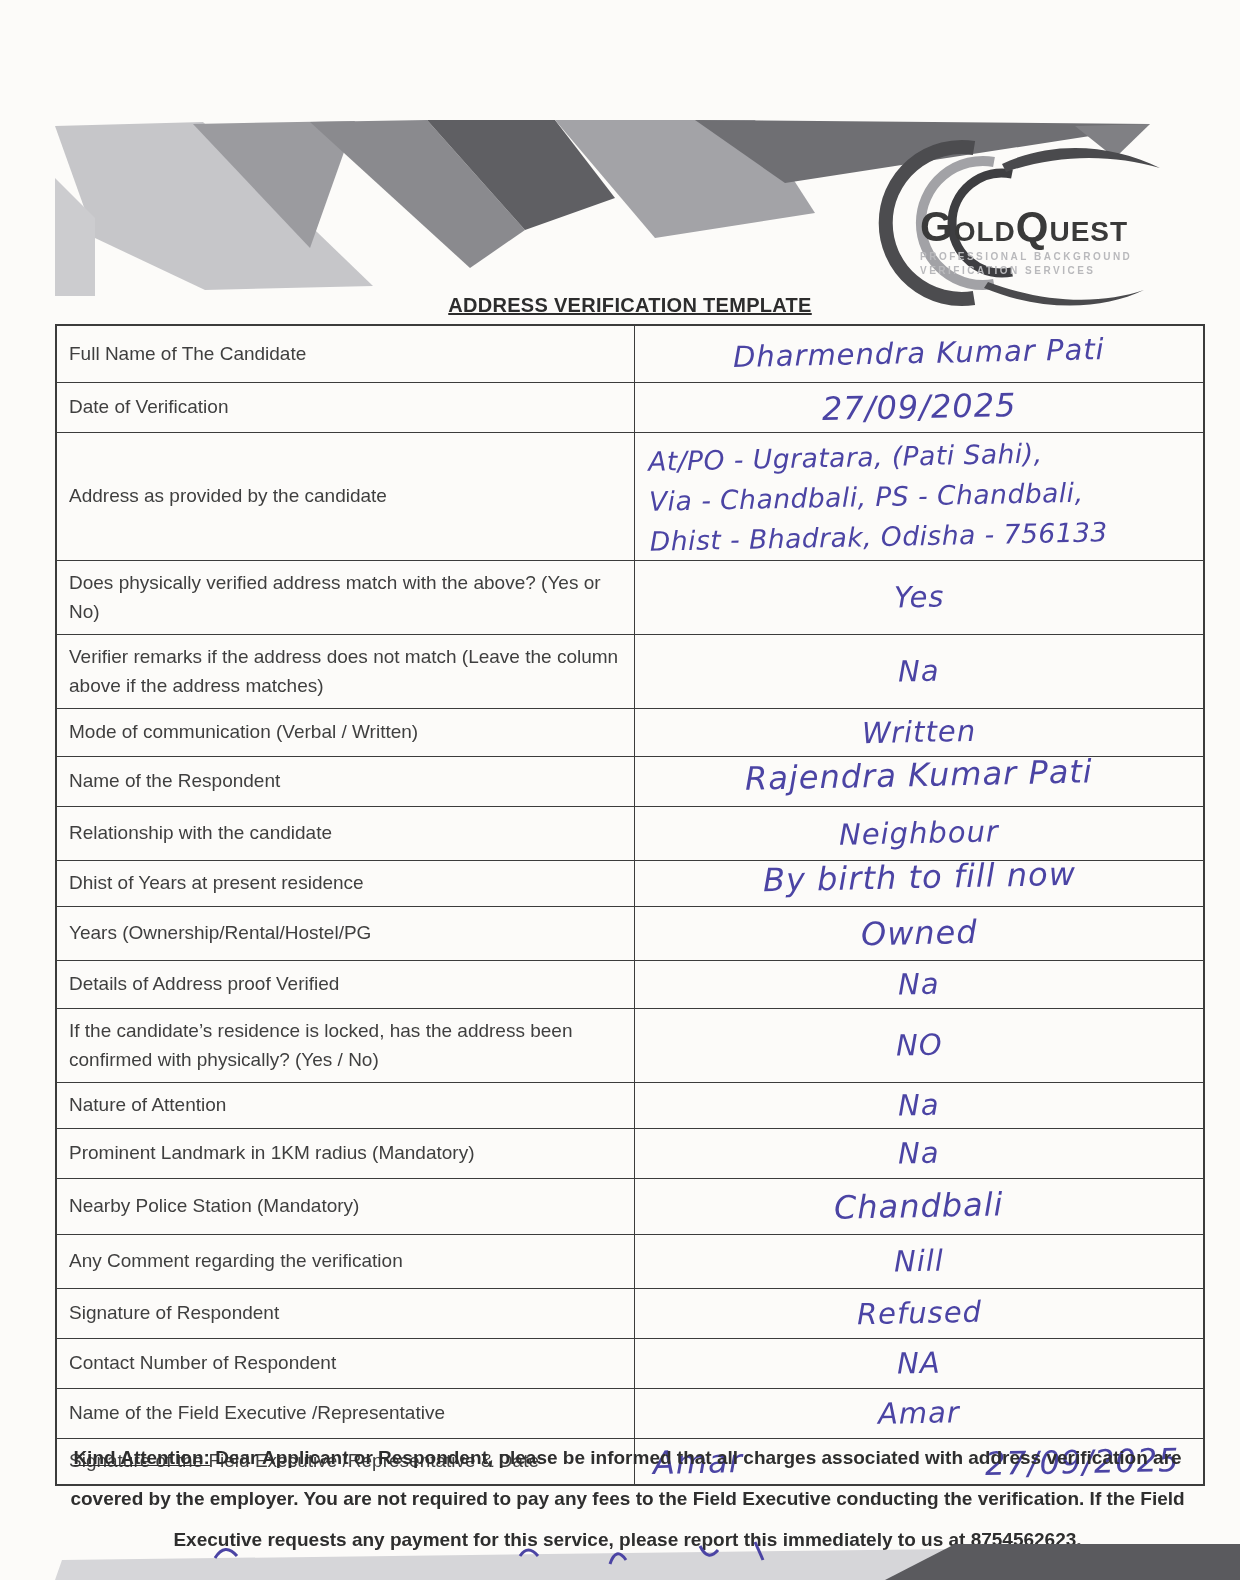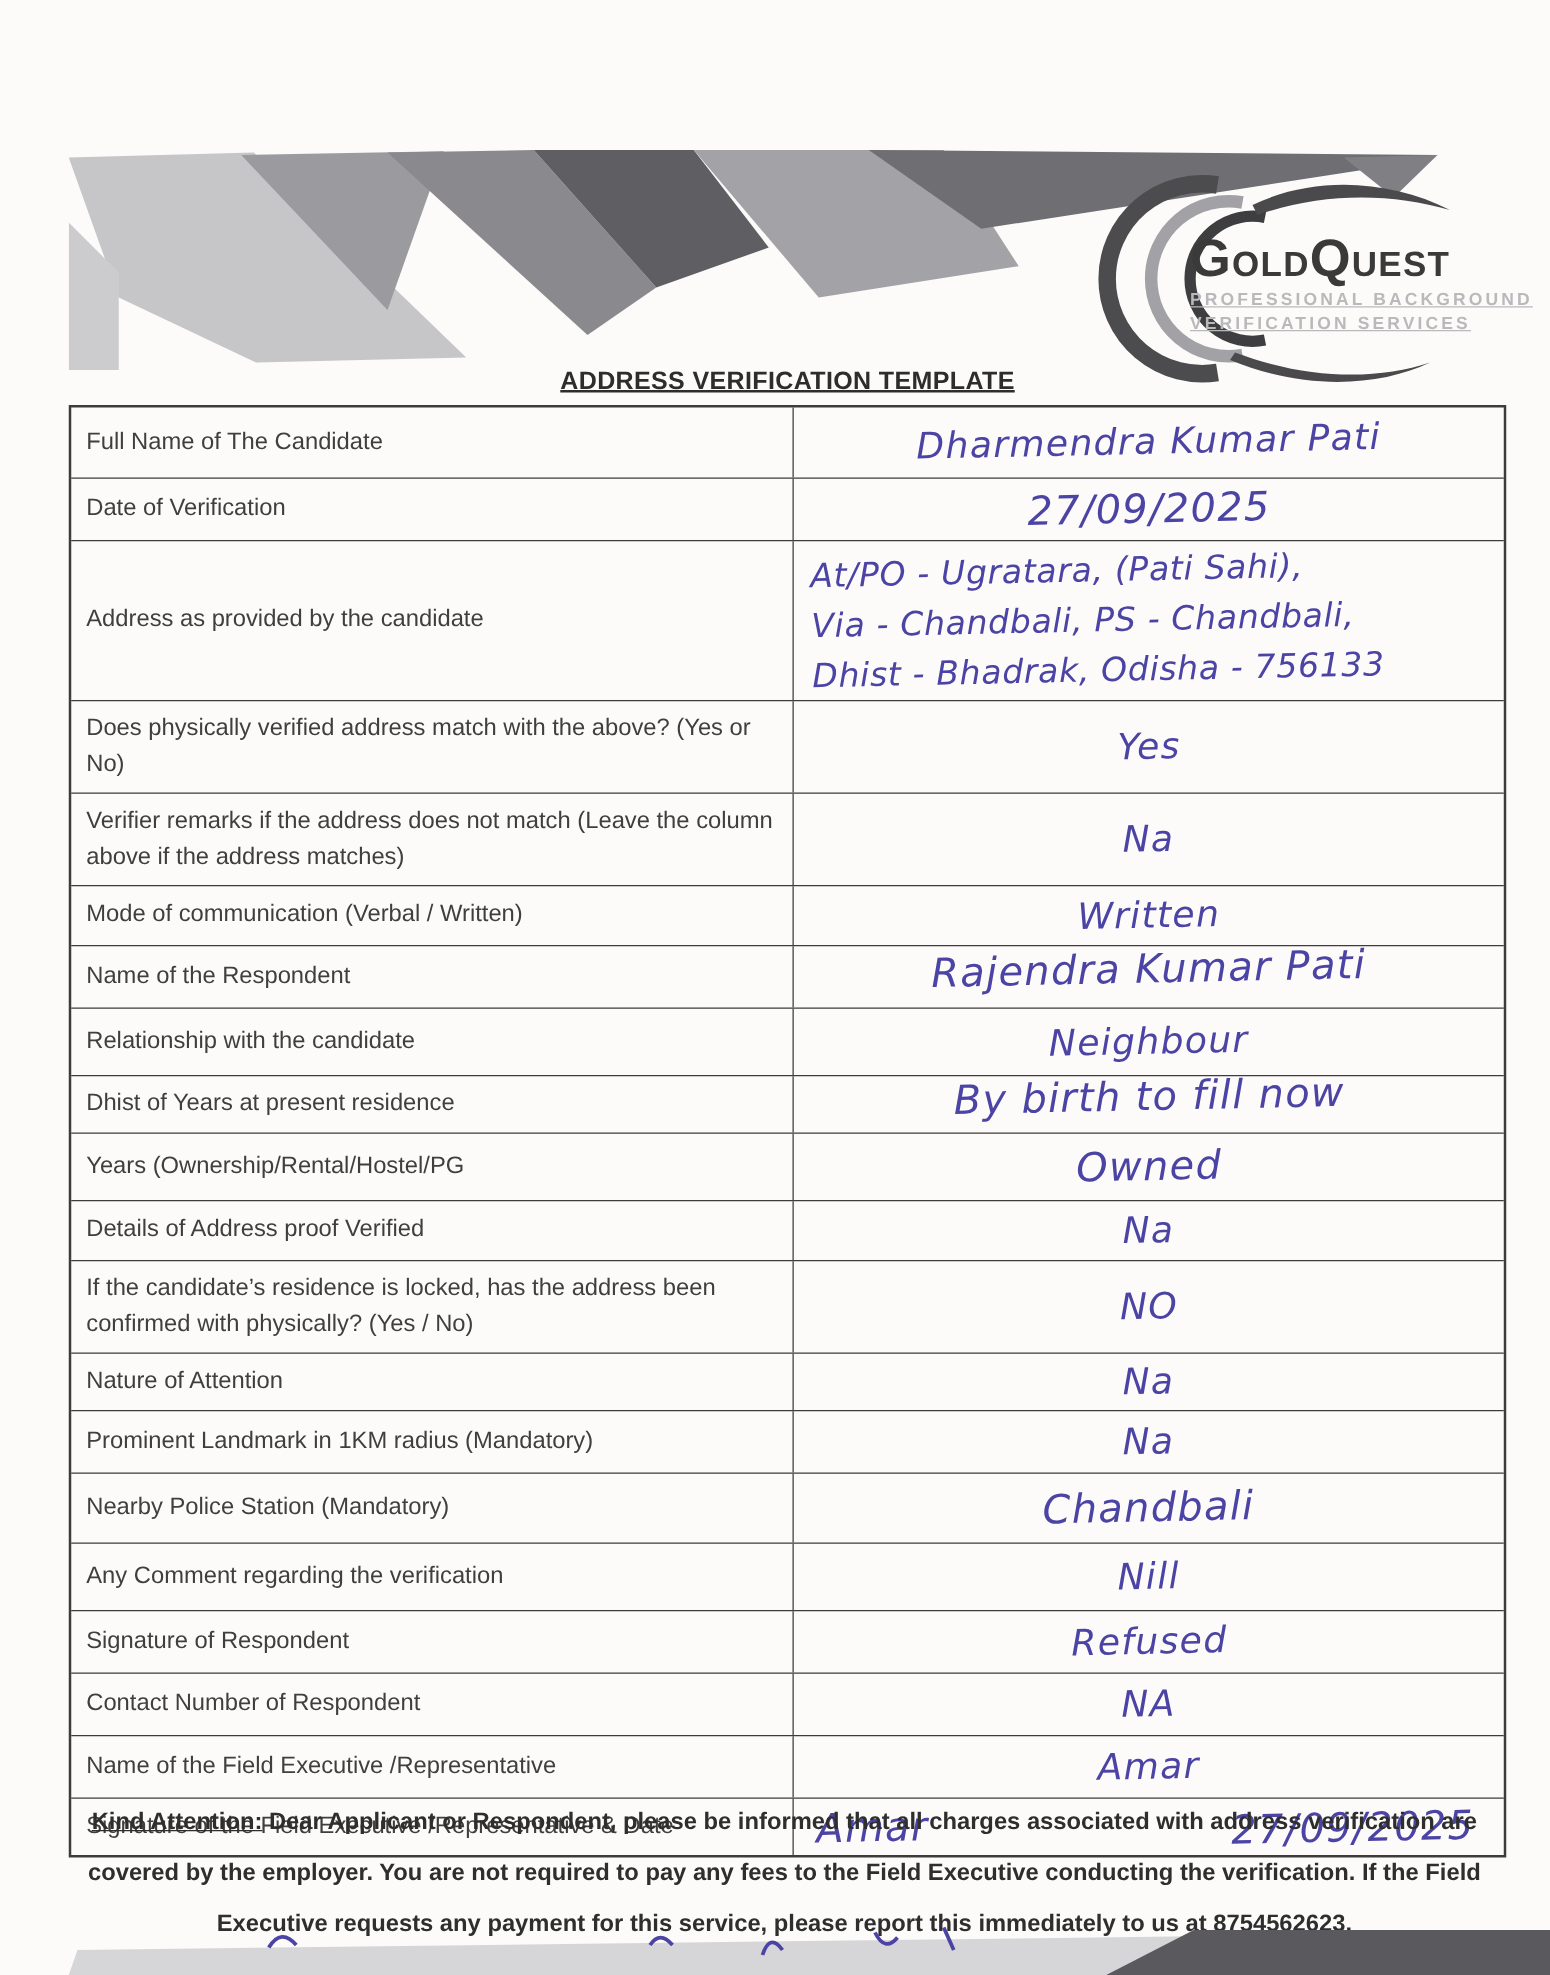--- a/index.html
+++ b/index.html
@@ -16,25 +16,25 @@
   }
   .page{
     position:relative;width:1240px;height:1580px;
     background:var(--paper);overflow:hidden;
   }
   
   .banner{position:absolute;left:55px;top:118px;}
   
   .logo{position:absolute;left:862px;top:138px;width:300px;height:170px;}
   .logo-arcs{position:absolute;left:0;top:0;}
-  .logo-text{position:absolute;left:58px;top:48px;width:240px;margin-left:32px;}
+  .logo-text{position:absolute;left:58px;top:68px;width:240px;}
   .brand{color:#3a3a3a;font-weight:bold;letter-spacing:1px;line-height:1;white-space:nowrap;}
   .brand .big{font-size:42px;}
   .brand .small{font-size:28px;}
-  .logo-sub{color:#b9b9bc;font-size:14px;letter-spacing:2.5px;font-weight:bold;margin-top:3px;white-space:nowrap;text-decoration:underline;}
+  .logo-sub{color:#b9b9bc;font-size:10px;letter-spacing:2.5px;font-weight:bold;margin-top:3px;white-space:nowrap;}
   
   .doc-title{
     position:absolute;left:55px;top:294px;width:1150px;
     text-align:center;font-size:20px;font-weight:bold;color:#2d2d2d;
     letter-spacing:.3px;text-decoration:underline;
   }
   
   .vtable{
     position:absolute;left:55px;top:324px;width:1150px;
     border:2px solid var(--line);

